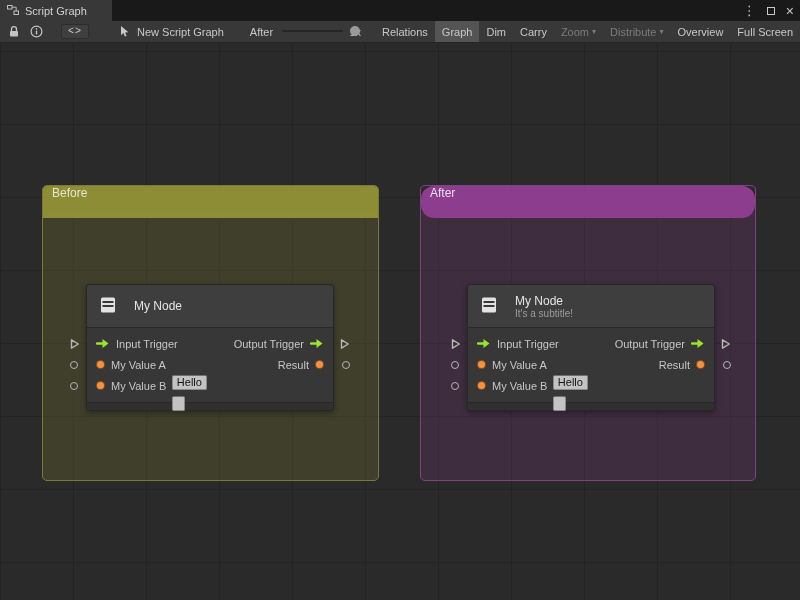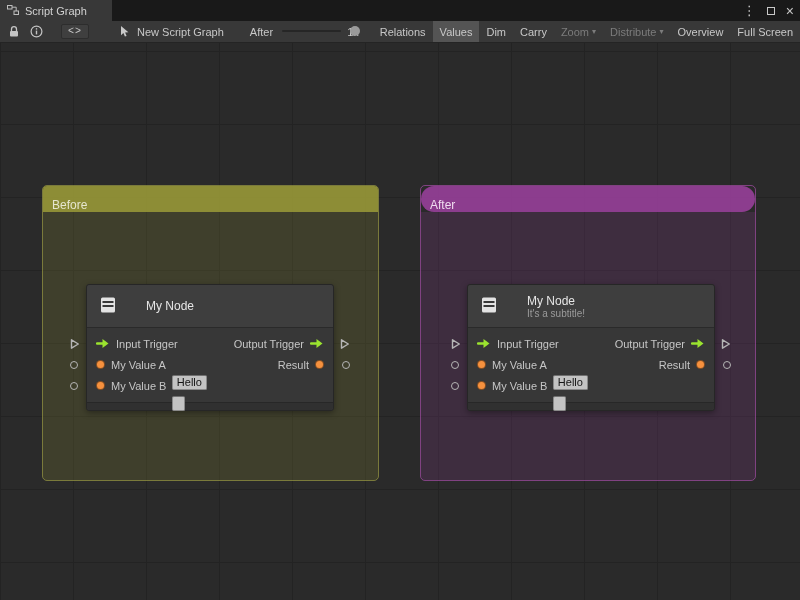--- a/index.html
+++ b/index.html
@@ -38,33 +38,33 @@
   .tb-btn.disabled{color:#7c7c7c;}
   .caret{margin-left:3px;font-size:8px;}
 
   
   .canvas{position:absolute;top:43px;left:0;width:800px;height:557px;background-color:#2a2a2a;
     background-image:linear-gradient(#232323 1px,transparent 1px),linear-gradient(90deg,#232323 1px,transparent 1px);
     background-size:73px 73px;background-position:0 8px;}
 
   
   .group{position:absolute;border-radius:5px;overflow:hidden;box-sizing:border-box;}
-  .group-header{height:26px;display:flex;align-items:flex-end;padding-left:9px;font-size:12px;}
+  .group-header{height:32px;display:flex;align-items:flex-start;padding-left:9px;font-size:12px;}
   .group-body{position:absolute;top:26px;left:0;right:0;bottom:0;}
   .group-before{left:42px;top:185px;width:337px;height:296px;border:1px solid rgba(176,177,72,0.6);}
   .group-before .group-header{background:rgba(148,149,55,0.93);color:#e6e6cf;}
   .group-before .group-body{background:rgba(148,149,55,0.20);}
   .group-after{left:420px;top:185px;width:336px;height:296px;border:1px solid rgba(186,84,188,0.6);}
   .group-after .group-header{background:rgba(147,62,150,0.93);color:#efdcef;border-radius:13px;}
   .group-after .group-body{background:rgba(147,62,150,0.20);}
 
   
   .node{position:absolute;width:248px;background:#373737;border:1px solid #262626;border-radius:3px;
         box-shadow:0 2px 6px rgba(0,0,0,0.35);box-sizing:border-box;}
-  .node-header{height:43px;background:#3e3e3e;display:flex;align-items:center;gap:27px;padding:0 10px;
+  .node-header{height:43px;background:#3e3e3e;display:flex;align-items:center;gap:15px;padding:0 10px;
                border-bottom:1px solid #2a2a2a;border-radius:3px 3px 0 0;box-sizing:border-box;}
   .node-title{font-size:12px;color:#e6e6e6;}
   .node-subtitle{font-size:10px;color:#9b9b9b;margin-top:0;}
   .node-body{padding:5px 0 6px;}
   .port-row{position:relative;height:21px;display:flex;align-items:center;justify-content:space-between;padding:0 9px;}
   .pl,.pr{display:flex;align-items:center;gap:6px;}
   .port-label{font-size:11px;color:#c6c6c6;}
   .picon{display:inline-flex;align-items:center;}
   .value-dot{width:9px;height:9px;border-radius:50%;background:#f6913e;border:1px solid rgba(0,0,0,0.45);box-sizing:border-box;}
   .field{min-width:8px;height:15px;background:#c3c3c3;border:1px solid #8a8a8a;border-top-color:#707070;
@@ -126,21 +126,21 @@
     </span>
     <span class="tb-name">New Script Graph</span>
     <span class="tb-zoom-label">After</span>
     <span class="tb-slider">
       <span class="track"></span>
       <span class="thumb"></span>
     </span>
     <span class="tb-zoomval">1x</span>
     <div class="tb-buttons">
       <span class="tb-btn">Relations</span>
-      <span class="tb-btn active">Values</span>
+      <span class="tb-btn active">Graph</span>
       <span class="tb-btn">Dim</span>
       <span class="tb-btn">Carry</span>
       <span class="tb-btn disabled">
         <span>Zoom</span>
         <span class="caret">▾</span>
       </span>
       <span class="tb-btn disabled">
         <span>Distribute</span>
         <span class="caret">▾</span>
       </span>

